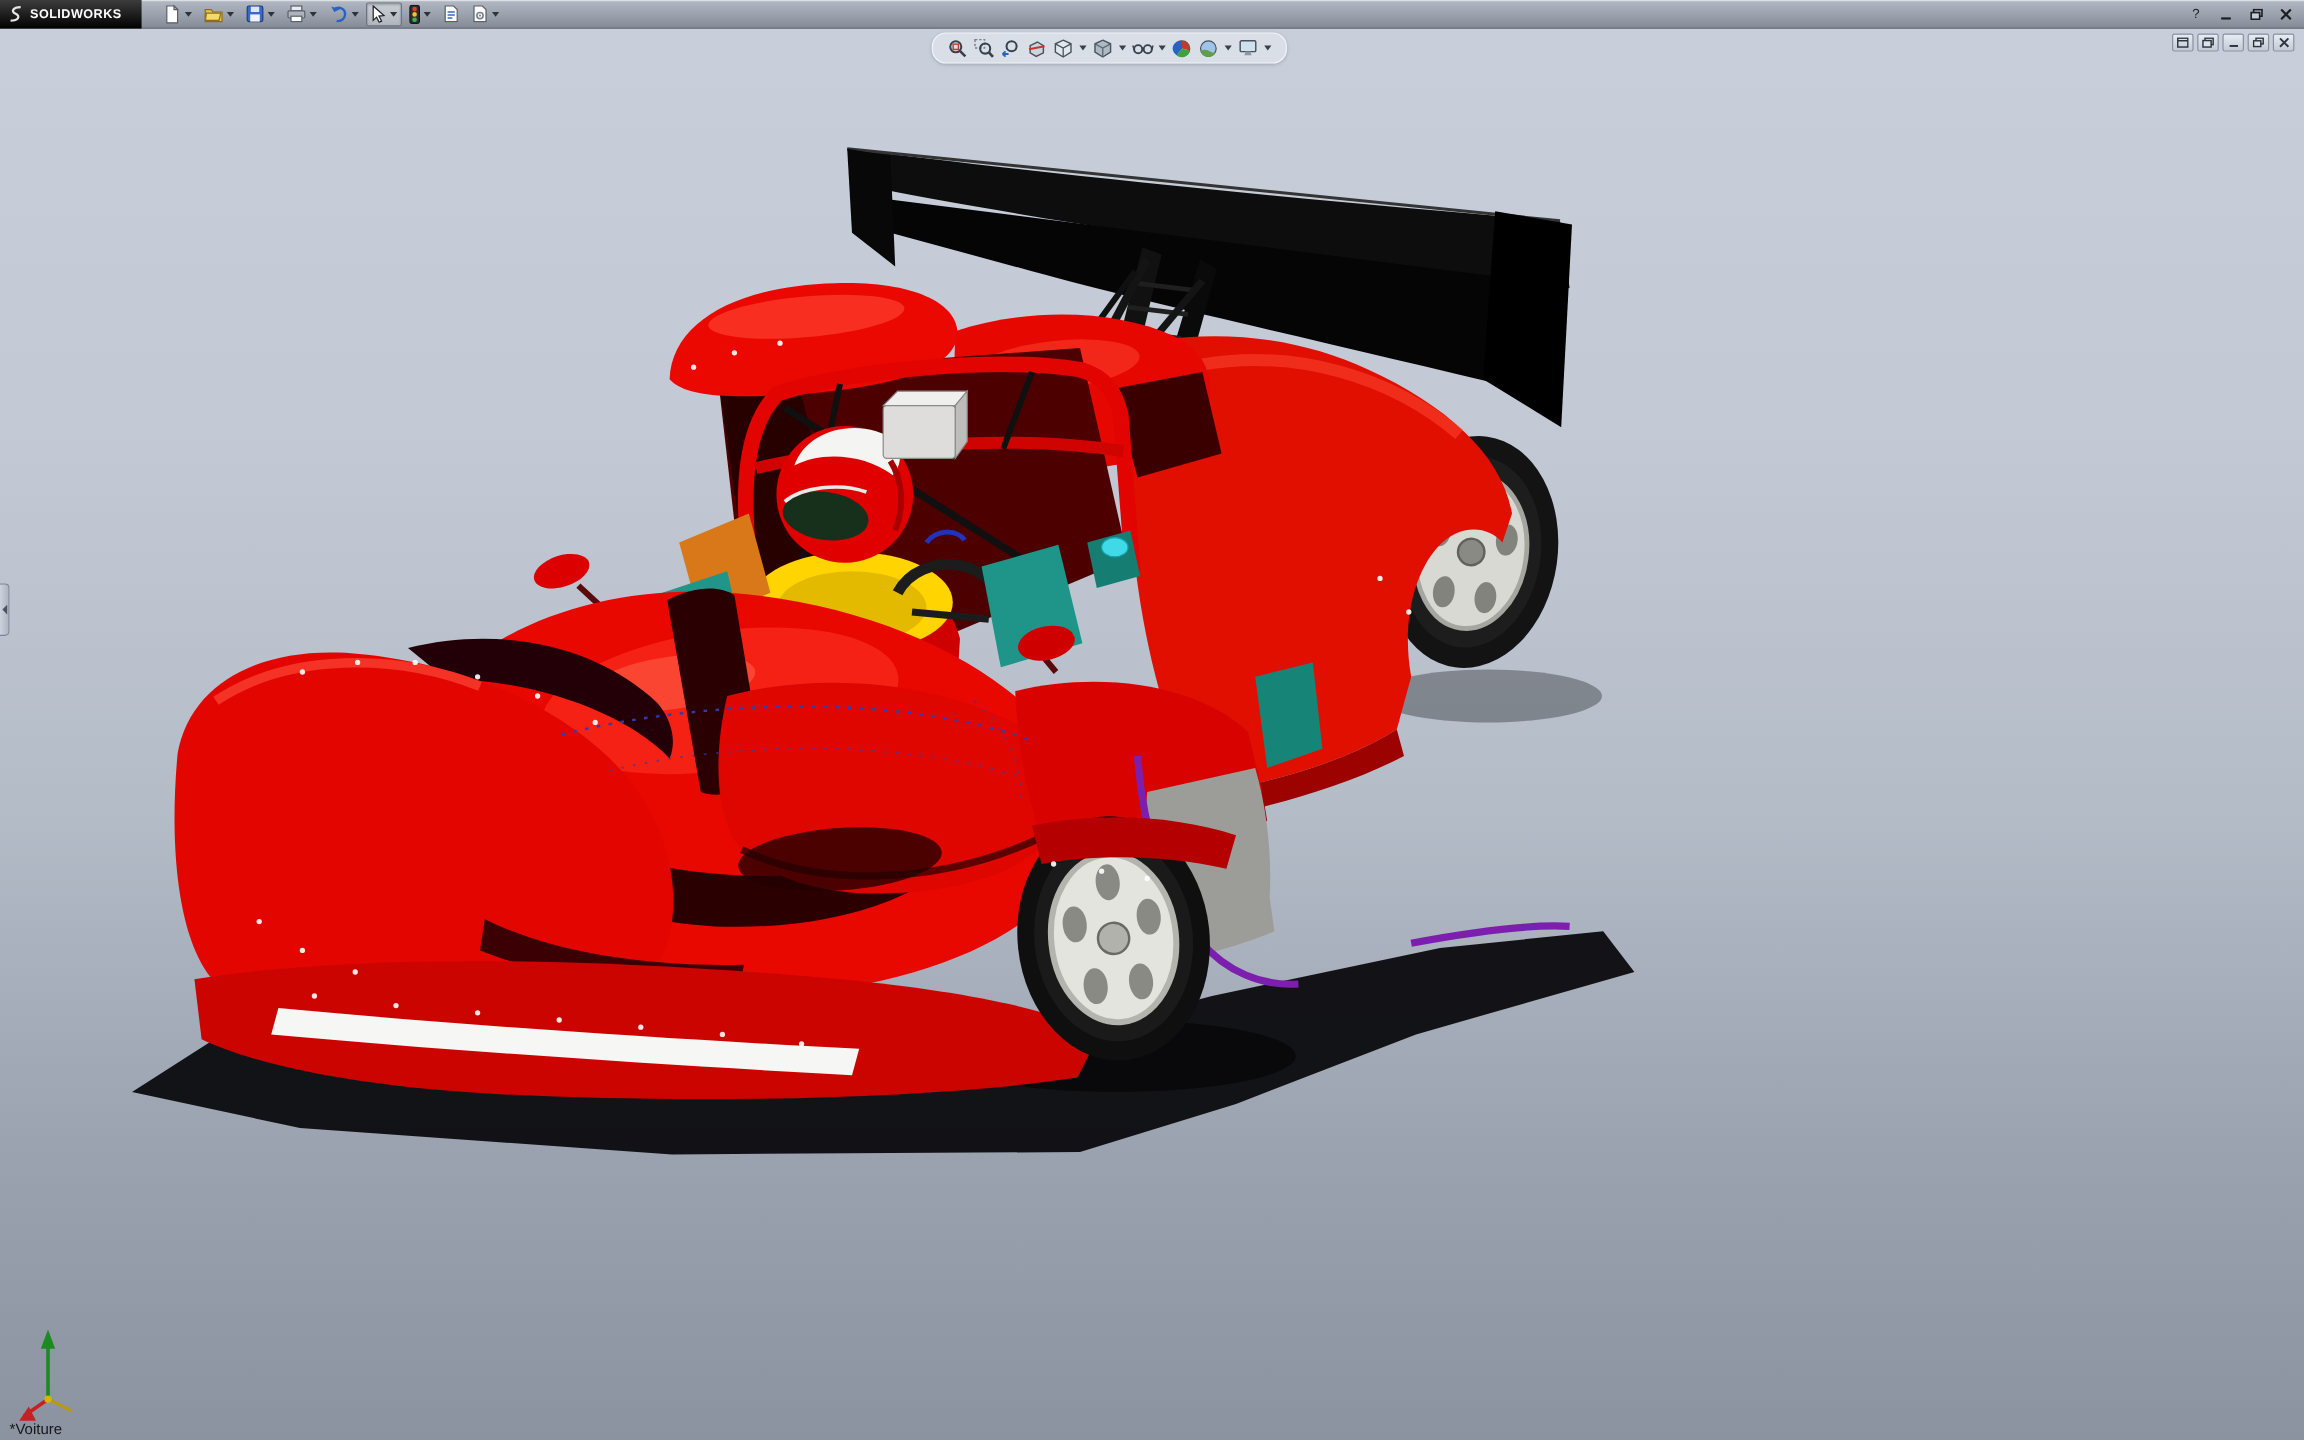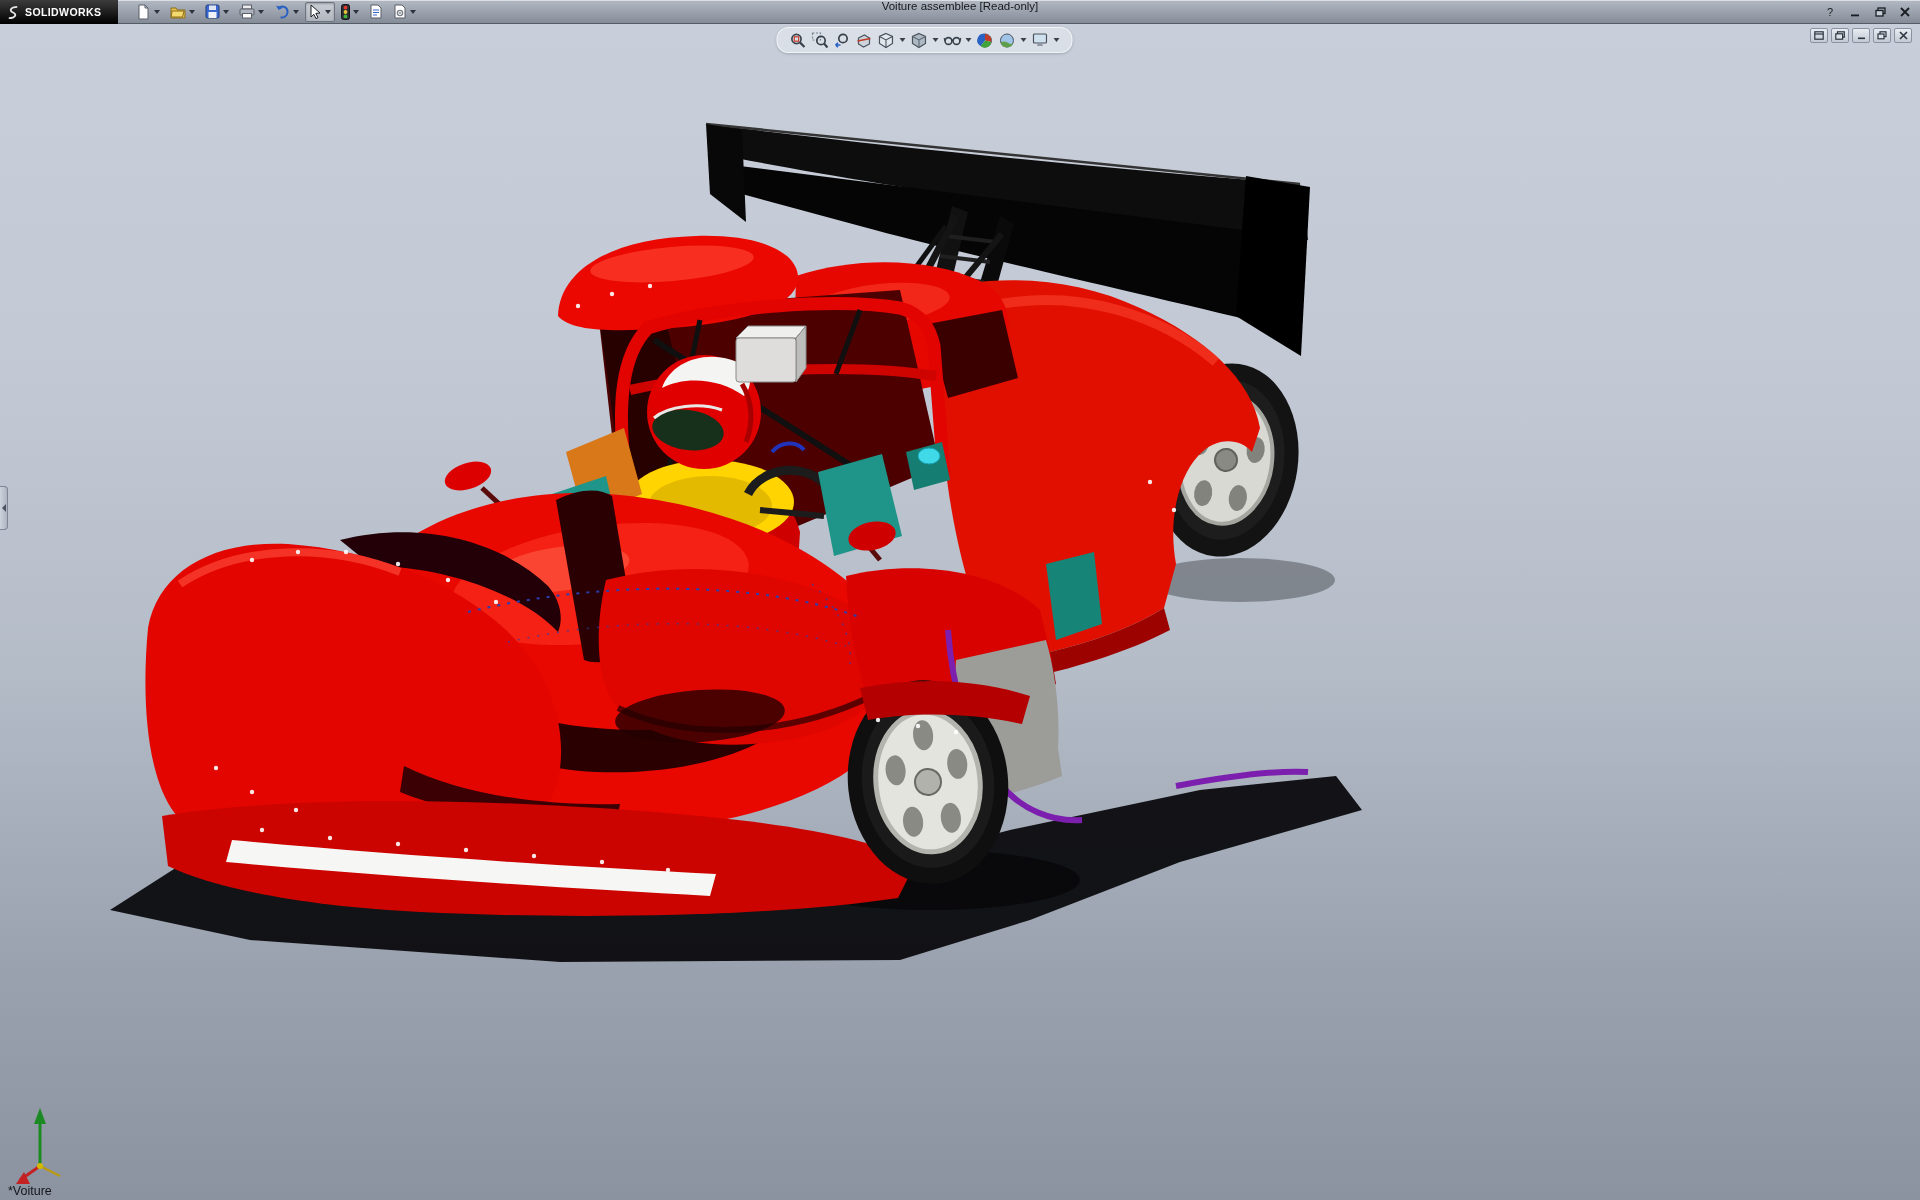--- a/index.html
+++ b/index.html
@@ -4,21 +4,21 @@
 <style>
   * { margin:0; padding:0; box-sizing:border-box; }
   html,body { width:1920px; height:1200px; overflow:hidden; font-family:"Liberation Sans", sans-serif; }
   .app { position:relative; width:1920px; height:1200px; background:#9aa2ae; }
 
   
   .titlebar {
     position:absolute; top:0; left:0; width:1920px; height:24px;
     background:linear-gradient(180deg,#b3b9c3 0%,#9aa1ac 55%,#848c98 100%);
     border-bottom:1px solid #565c66;
-    display:flex; 
+    display:flex; align-items:center;
     box-shadow:inset 0 1px 0 rgba(255,255,255,.55);
   }
   .logo-block {
     width:118px; height:24px; background:linear-gradient(180deg,#3c3c3c,#000);
     display:flex; align-items:center; gap:4px; padding-left:6px; flex:0 0 auto;
   }
   .logo-text { color:#fff; font-size:10.5px; letter-spacing:.4px; white-space:nowrap; }
   .logo-text b { font-weight:bold; }
   .tb-icons { display:flex; align-items:center; gap:2px; padding-left:14px; }
   .tb-btn {
@@ -143,21 +143,20 @@
       <span class="tb-btn">
         <svg width="14" height="15" viewBox="0 0 14 15">
           <path d="M2,1 h7 l3,3 v10 h-10 z" fill="#fdfdfd" stroke="#5a5f68"></path>
           <circle cx="7" cy="9" r="2.6" fill="none" stroke="#7a8088" stroke-width="1.4"></circle>
           <circle cx="7" cy="9" r="0.9" fill="#7a8088"></circle>
         </svg>
           <span class="chev"></span>
       </span>
     </div>
 
-    <div class="tb-title">Voiture assemblee [Read-only]</div>
 
     <div class="win-ctrls">
       <span class="wc-btn">?</span>
       <span class="wc-btn">
         <svg width="10" height="10" viewBox="0 0 10 10">
             <rect x="1" y="7.5" width="8" height="1.8" fill="#1a1d22"></rect>
           </svg>
       </span>
       <span class="wc-btn">
         <svg width="11" height="10" viewBox="0 0 11 10">

